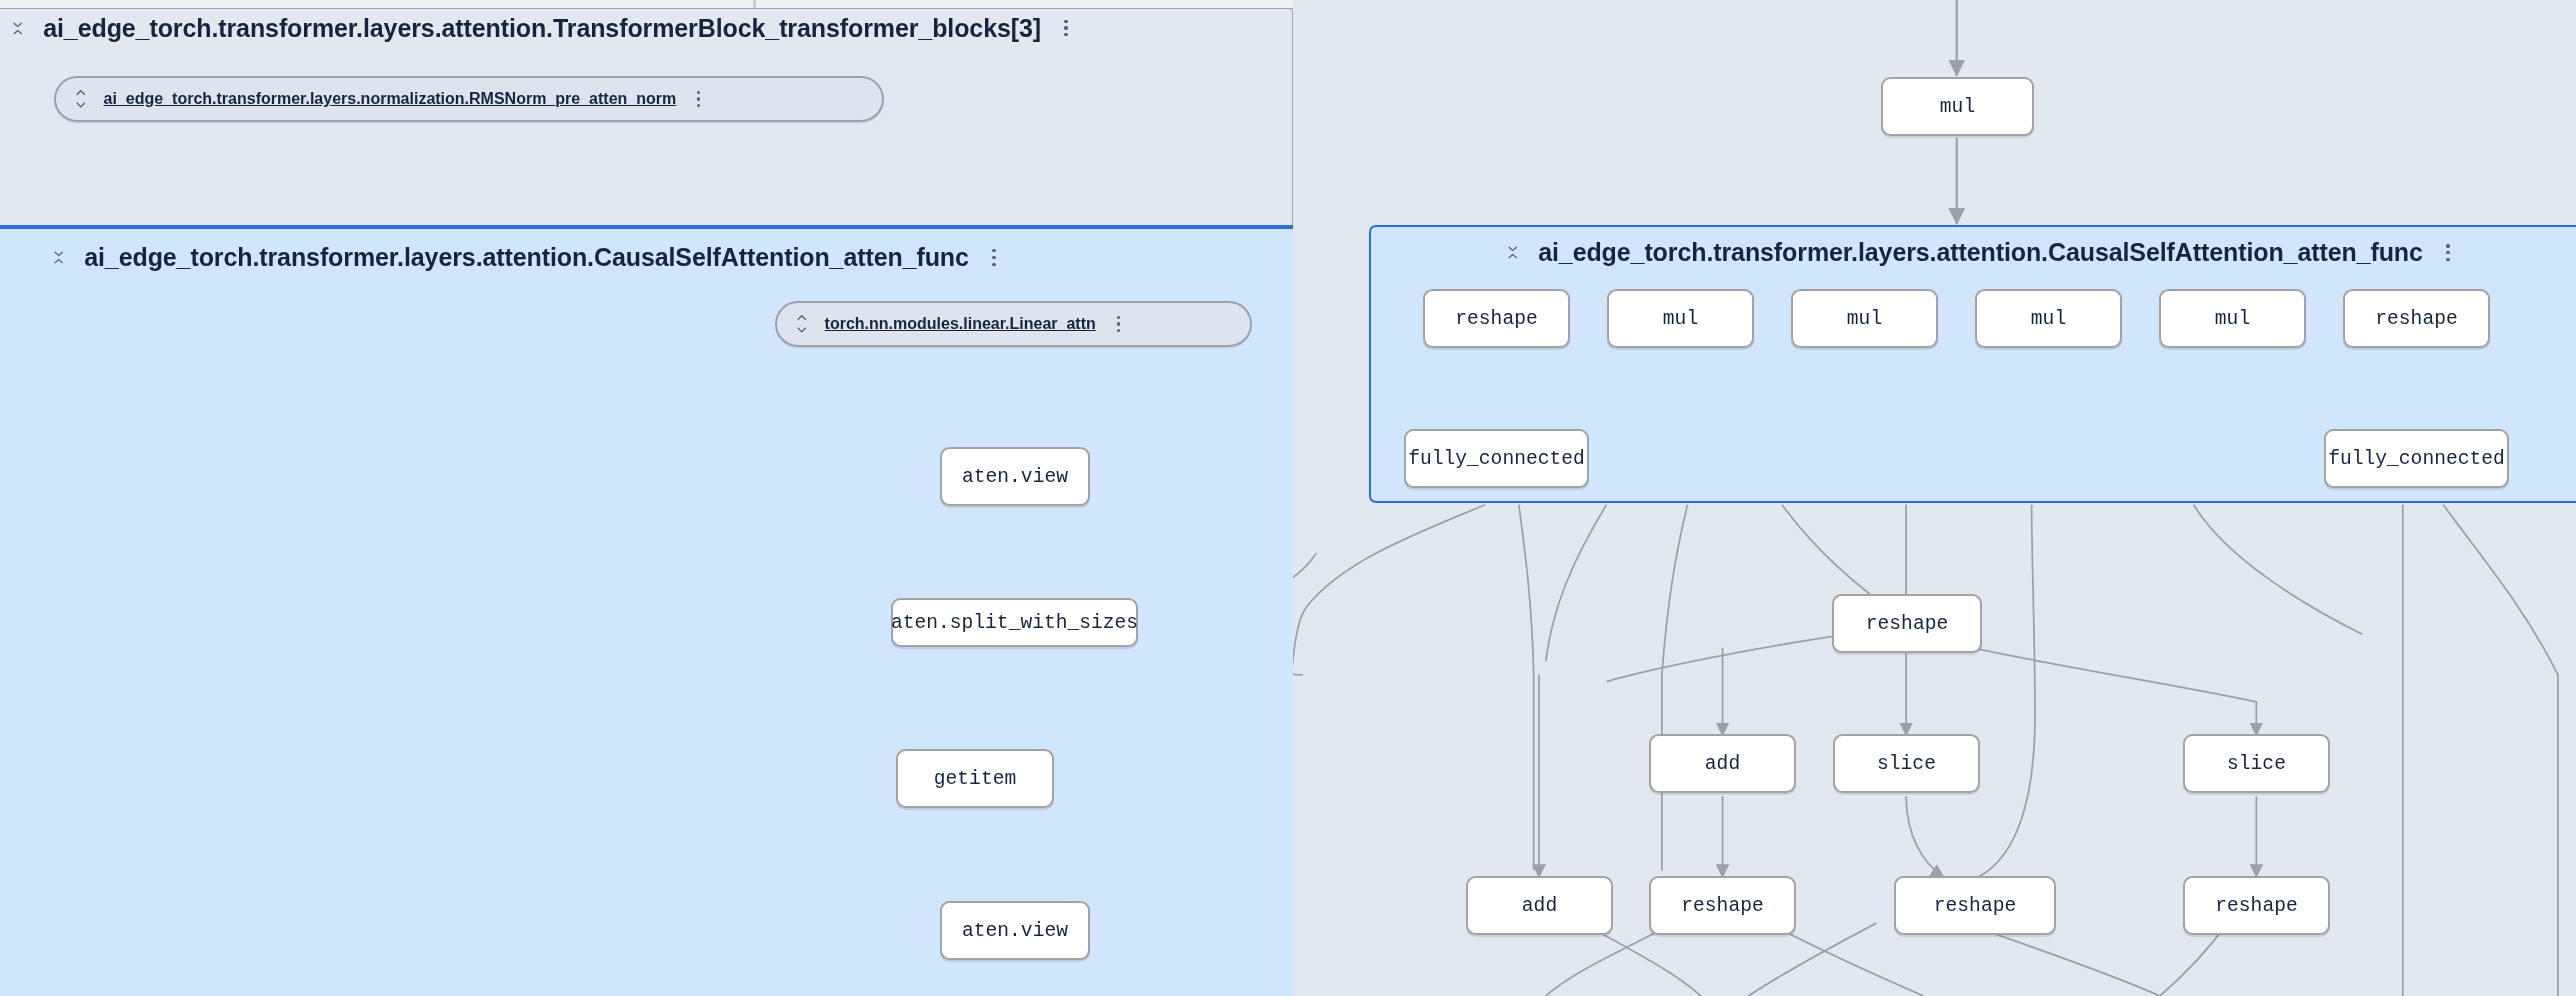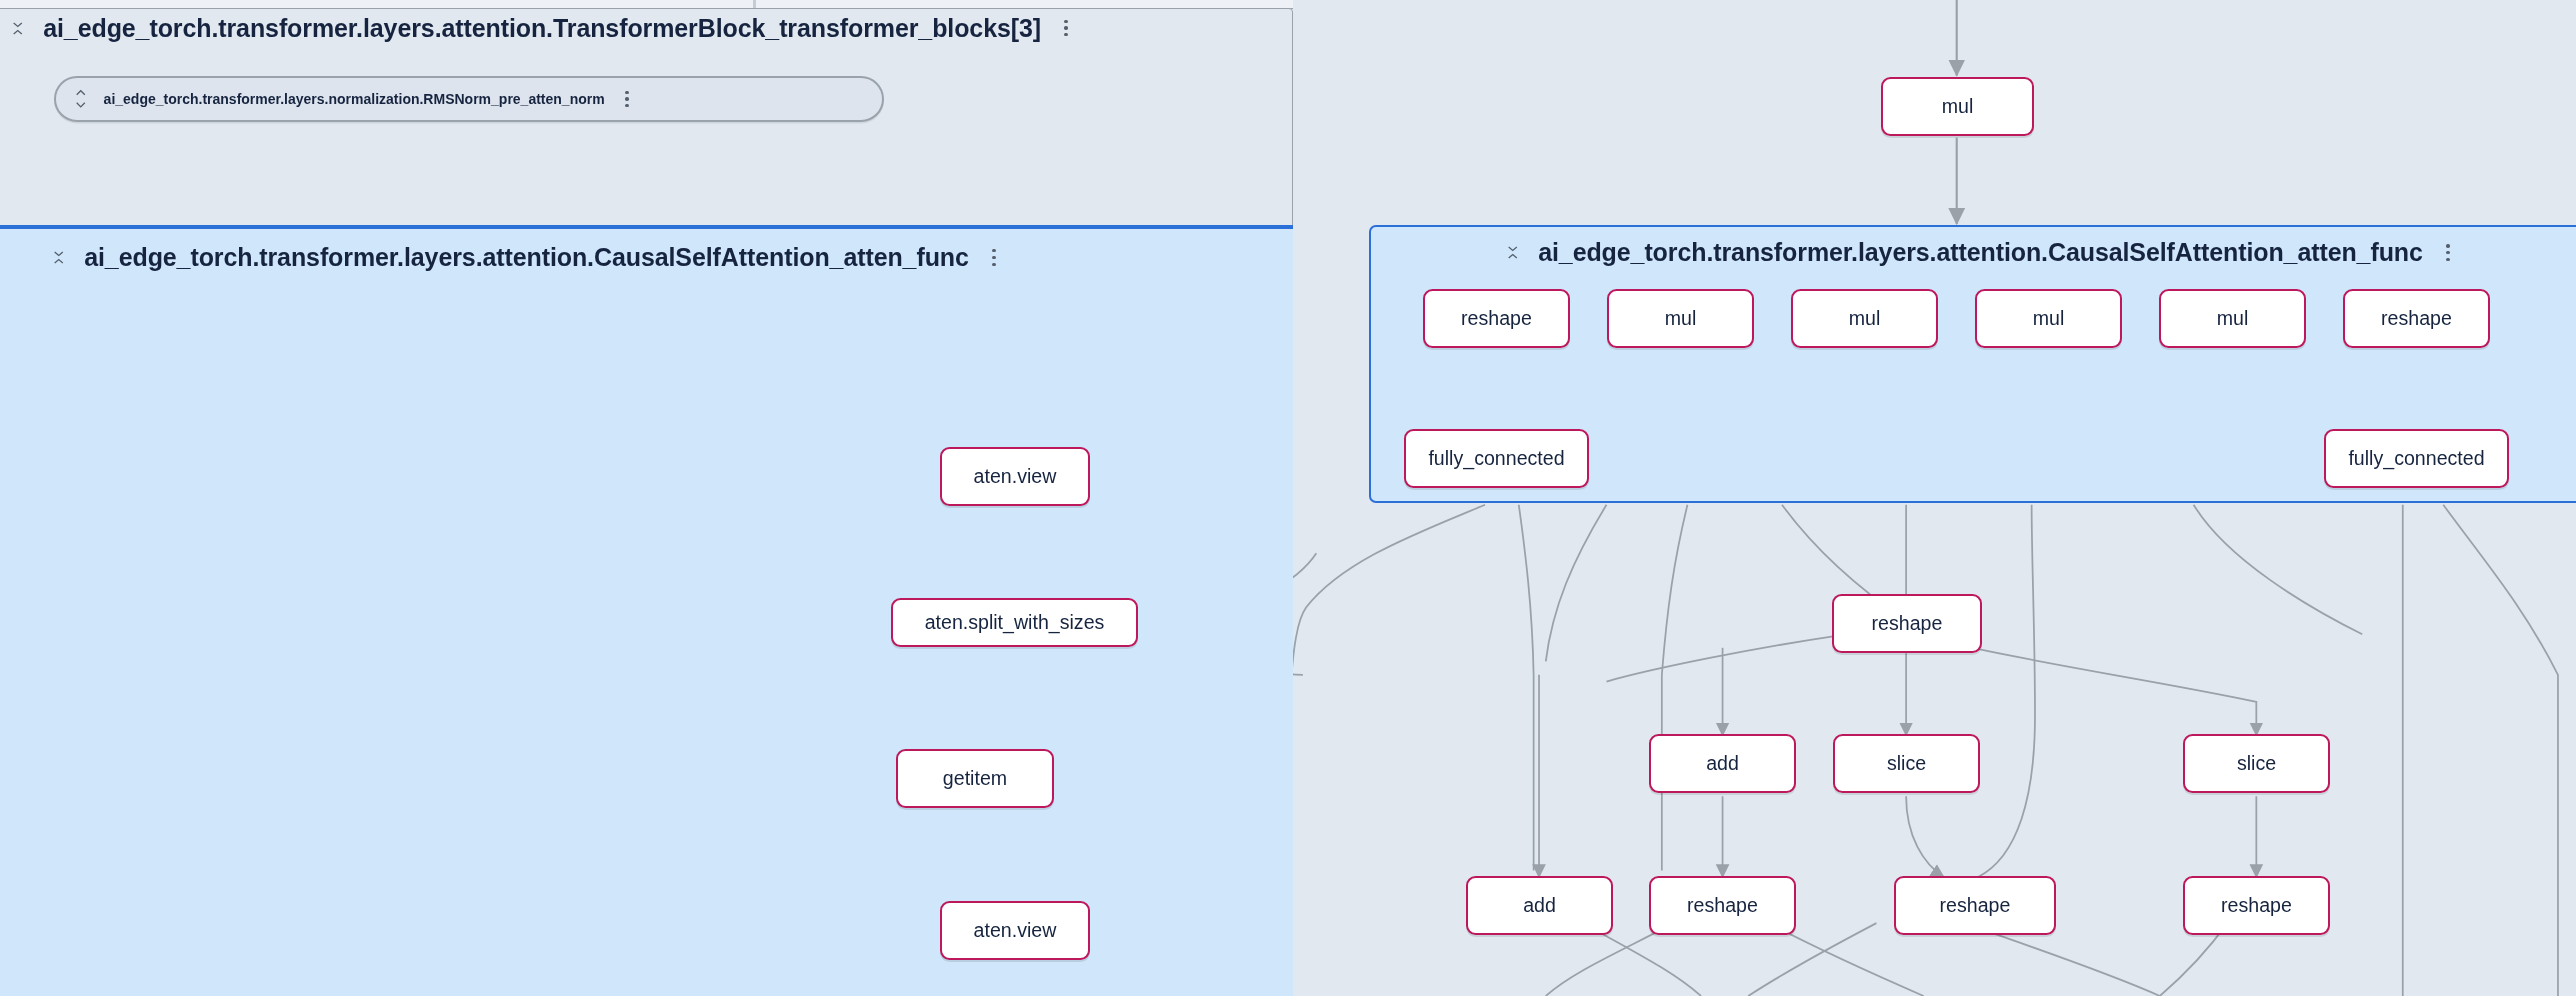--- a/index.html
+++ b/index.html
@@ -25,27 +25,27 @@
   }
   .group-header.centered{justify-content:center;width:100%;padding-left:0;}
 
   
   .pill{
     position:absolute;box-sizing:border-box;display:flex;align-items:center;
     gap:15px;height:46px;padding:0 17.6px;white-space:nowrap;
     background:#dde4ee;border:2px solid #9aa3ab;border-radius:23px;
     box-shadow:0 1.4px 0 rgba(0,0,0,.08);
   }
-  .pill .label{font-size:14px;font-weight:700;color:#16243f;}
+  .pill .label{font-size:16px;font-weight:700;color:#16243f;text-decoration:underline;}
 
   
   .op{
     position:absolute;box-sizing:border-box;display:flex;align-items:center;
-    justify-content:center;background:#ffffff;border:2px solid #be185d;
-    border-radius:9.5px;box-shadow:0 2px 0 rgba(0,0,0,.10);
+    justify-content:center;background:#ffffff;border:2px solid #a3a3a3;
+    border-radius:9.5px;box-shadow:0 2px 0 rgba(0,0,0,.10);font-family:Liberation Mono, monospace;
   }
   .op .label{font-size:19.6px;color:#16243f;white-space:nowrap;}
 
   
   .icon{display:inline-flex;flex-direction:column;align-items:center;
         justify-content:center;width:15px;height:23px;color:#55606e;}
   .icon svg{display:block;}
   .kebab{display:inline-flex;flex-direction:column;gap:3.4px;align-items:center;
          justify-content:center;width:15px;height:23px;}
   .kebab i{display:block;width:3.4px;height:3.4px;border-radius:50%;background:#55606e;}
@@ -178,20 +178,34 @@
       </span>
       <span class="label">ai_edge_torch.transformer.layers.attention.CausalSelfAttention_atten_func</span>
       <span class="kebab">
         <i></i>
           <i></i>
           <i></i>
       </span>
     </div>
   </div>
 
+  <div class="pill" style="left:775px;top:301px;width:477px;">
+    <span class="icon">
+      <svg width="13.5" height="21.6" viewBox="0 0 20 32">
+        <path d="M4 10 L10 4 L16 10" fill="none" stroke="#55606e" stroke-width="2"></path>
+        <path d="M4 22 L10 28 L16 22" fill="none" stroke="#55606e" stroke-width="2"></path>
+      </svg>
+    </span>
+    <span class="label">torch.nn.modules.linear.Linear_attn</span>
+    <span class="kebab">
+      <i></i>
+        <i></i>
+        <i></i>
+    </span>
+  </div>
 
   <div class="op" style="left:940px;top:447px;width:150px;height:59px;">
     <span class="label">aten.view</span>
   </div>
 
   <div class="op" style="left:891px;top:598px;width:247px;height:49px;">
     <span class="label">aten.split_with_sizes</span>
   </div>
 
   <div class="op" style="left:896px;top:749px;width:158px;height:59px;">

